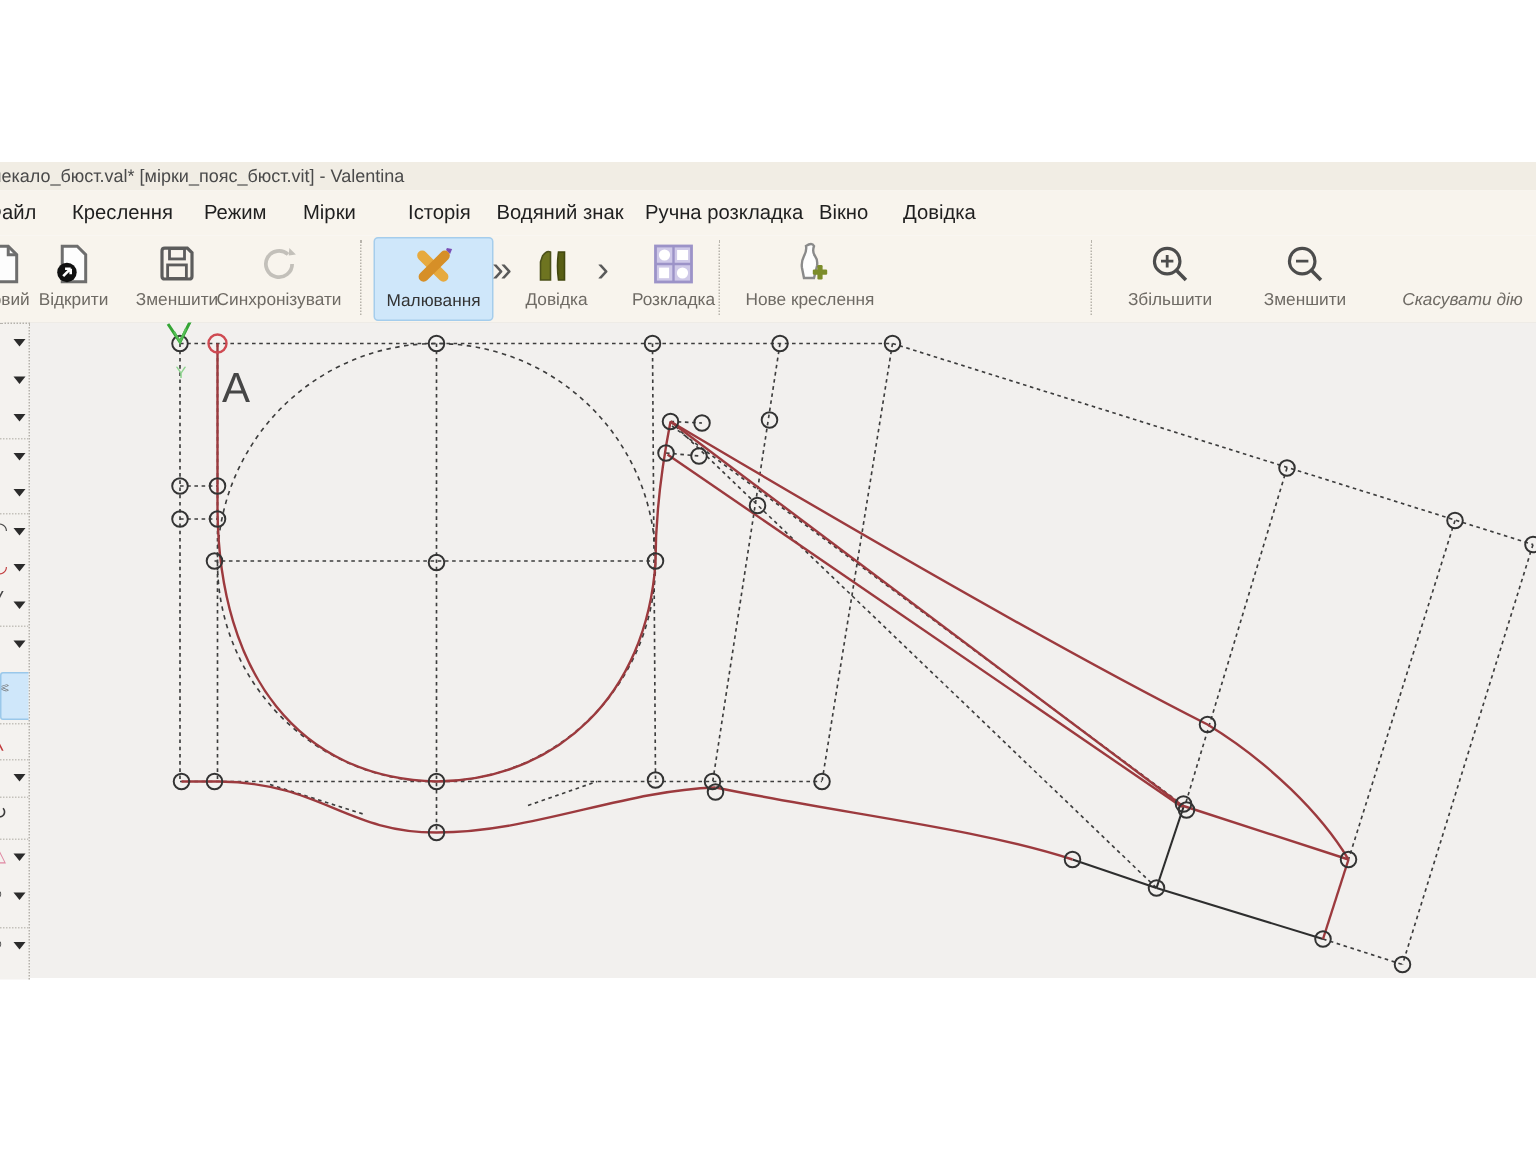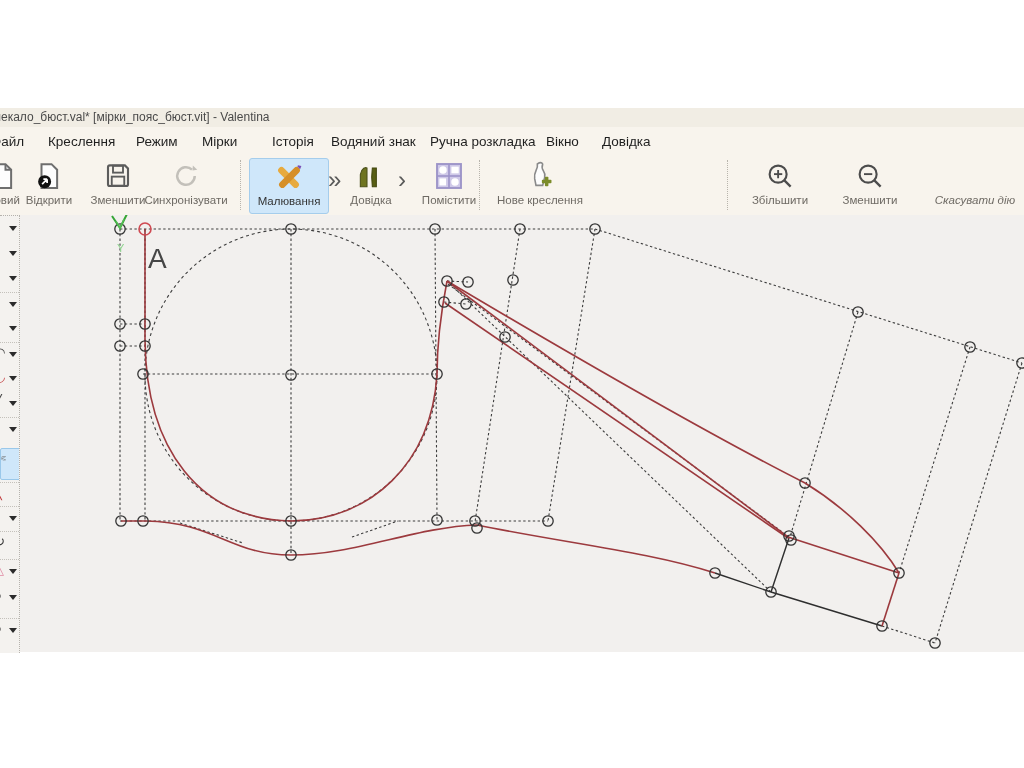--- a/index.html
+++ b/index.html
@@ -124,21 +124,21 @@
           <svg width="32" height="32" viewBox="0 0 24 24">
             <rect x="3" y="3" width="18" height="18" fill="#cfc9e8" stroke="#9c93c8" stroke-width="1.4"></rect>
             <line x1="12" y1="3" x2="12" y2="21" stroke="#9c93c8" stroke-width="1.2"></line>
             <line x1="3" y1="12" x2="21" y2="12" stroke="#9c93c8" stroke-width="1.2"></line>
             <circle cx="7.5" cy="7.5" r="2.8" fill="#fff"></circle>
             <rect x="13.8" y="5" width="5.5" height="5" fill="#fff"></rect>
             <rect x="4.8" y="13.8" width="5" height="5.3" fill="#fff"></rect>
             <circle cx="16.5" cy="16.5" r="2.8" fill="#fff"></circle>
           </svg>
         </span>
-        <span class="tlabel">Помістити</span>
+        <span class="tlabel">Розкладка</span>
       </div>
       <div class="tb-btn" style="left: 490px; width: 100px;">
         <span class="ticon">
           <svg width="32" height="32" viewBox="0 0 24 24">
             <path d="M10 3 q3-2 4 0 q-1 3 0.5 5 q1.5 2 1 5 l-1.5 6 h-5 l-1-5 q-0.5-3 1-6 q1.5-3 1-5z" fill="#fdfdfd" stroke="#8a8a8a" stroke-width="1.2"></path>
             <rect x="13.4" y="14.8" width="7.2" height="2.6" rx="0.6" fill="#7c8c2a"></rect>
             <rect x="15.7" y="12.5" width="2.6" height="7.2" rx="0.6" fill="#7c8c2a"></rect>
           </svg>
         </span>
         <span class="tlabel">Нове креслення</span>

